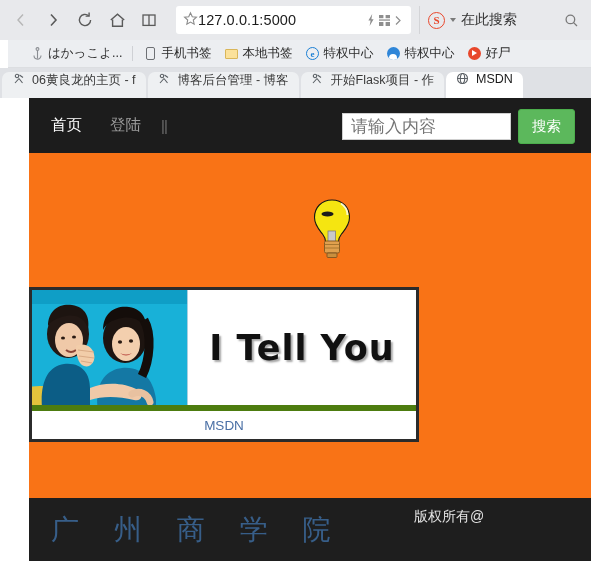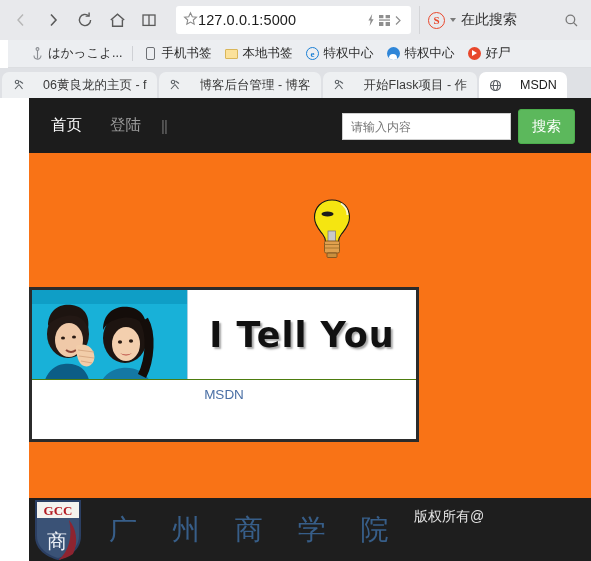--- a/index.html
+++ b/index.html
@@ -136,21 +136,21 @@
   .tab-strip {
     height: 30px;
     background: #dfe1e5;
     display: flex;
     align-items: flex-end;
     padding-left: 2px;
     overflow: hidden;
   }
   .tab {
     height: 26px;
-    display: flex; align-items: center; gap: 18px;
+    display: flex; gap: 7px;
     padding: 0 10px;
     font-size: 12.5px; color: #3a3a3a;
     background: #eef0f2;
     border-radius: 7px 7px 0 0;
     white-space: nowrap;
     max-width: 175px;
     overflow: hidden;
     margin-right: 2px;
     flex-shrink: 0;
     position: relative;
@@ -194,21 +194,21 @@
   .nav-form {
     position: absolute;
     left: 313px; top: 11px;
     display: flex; align-items: center; gap: 7px;
   }
   .search-input {
     width: 169px; height: 27px;
     background: #ffffff;
     border: 1px solid #cfcfcf;
     padding: 0 8px;
-    font-size: 12px;
+    font-size: 17px;
     color: #8f8f8f;
     font-family: "Liberation Sans", sans-serif;
     outline: none;
     border-radius: 0;
   }
   .search-btn {
     height: 35px;
     padding: 0 13px;
     background: #5cb85c;
     border: 1px solid #4cae4c;
@@ -230,23 +230,23 @@
 
   
   .card {
     position: absolute;
     left: 0px; top: 189px;
     width: 390px; height: 155px;
     border: 3px solid #2b2b2b;
     background: #ffffff;
   }
   .card-media {
-    height: 90px;
-    display: flex;
-    border-bottom: 1px solid #4d7c0f;
+    height: 121px;
+    display: flex;
+    border-bottom: 6px solid #4d7c0f;
     text-align: right;
   }
   .card-photo { width: 155px; height: 100%; position: relative; overflow: hidden; }
   .card-banner {
     flex: 1; background: #ffffff;
     display: flex; align-items: center; justify-content: center;
     border-left: 1px solid #a9cfe0;
   }
   .banner-text {
     font-size: 35px;
@@ -535,27 +535,17 @@
       <div class="card-banner">
         <span class="banner-text">I Tell You</span>
       </div>
     </div>
     <div class="card-caption">
       <span class="caption-link">MSDN</span>
     </div>
   </div>
 
   <div class="site-footer">
-    <div class="crest">
-      <svg width="58" height="63" viewBox="0 0 58 63">
-        <path d="M6 2 H52 V38 C52 52 40 59 29 62 C18 59 6 52 6 38 Z" fill="#2b3f63"></path>
-        <path d="M8 4 H50 V20 H8 Z" fill="#f4f3ee"></path>
-        <path d="M8 20 H50 V38 C50 50 39 57 29 60 C19 57 8 50 8 38 Z" fill="#3a5276"></path>
-        <path d="M40 22 C47 30 50 44 44 56 C40 59 34 61 29 62 C40 54 44 38 40 22 Z" fill="#8e2430"></path>
-        <text x="29" y="17" font-family="Liberation Serif, serif" font-size="13" font-weight="bold" fill="#b31b22" text-anchor="middle">GCC</text>
-        <text x="28" y="50" font-family="DejaVu Serif, serif" font-size="20" fill="#e9eef5" text-anchor="middle">商</text>
-      </svg>
-    </div>
     <span class="footer-cn">广 州 商 学 院</span>
     <span class="footer-copy">版权所有@</span>
   </div>
 
 </div>
 
 </body></html>

